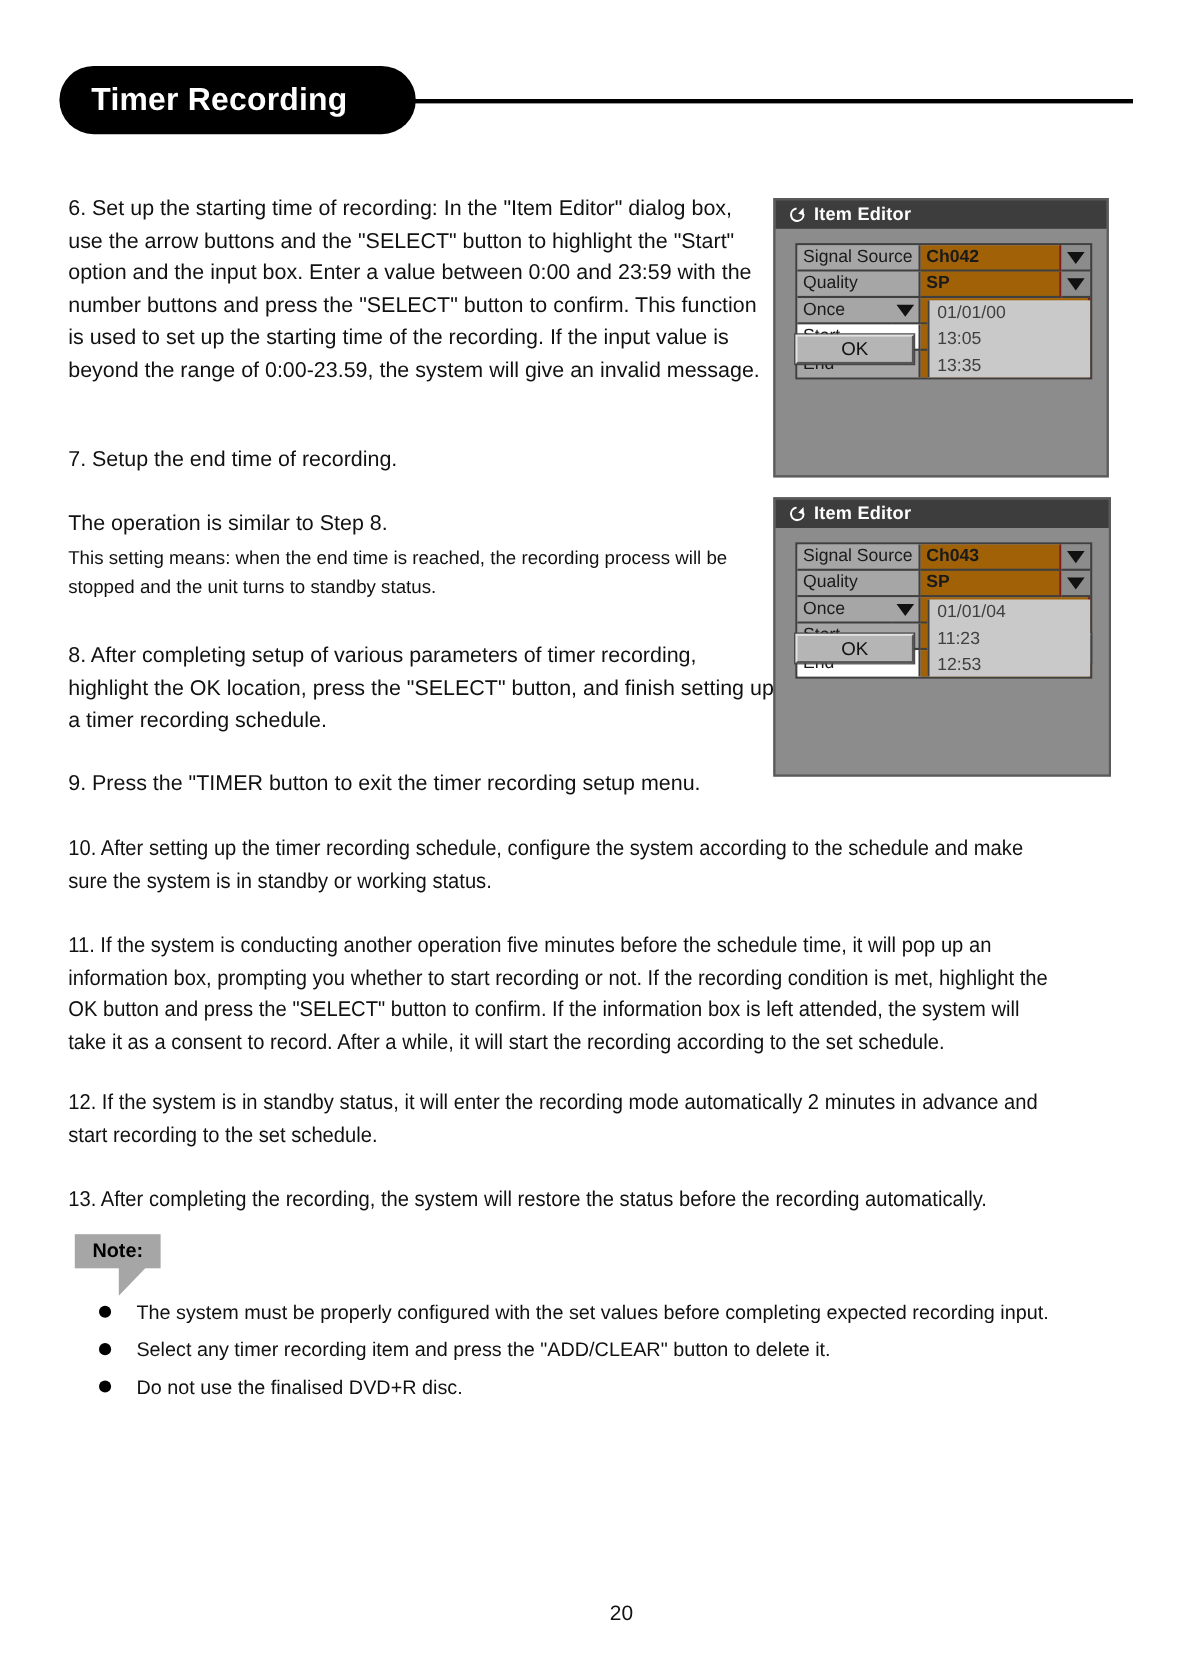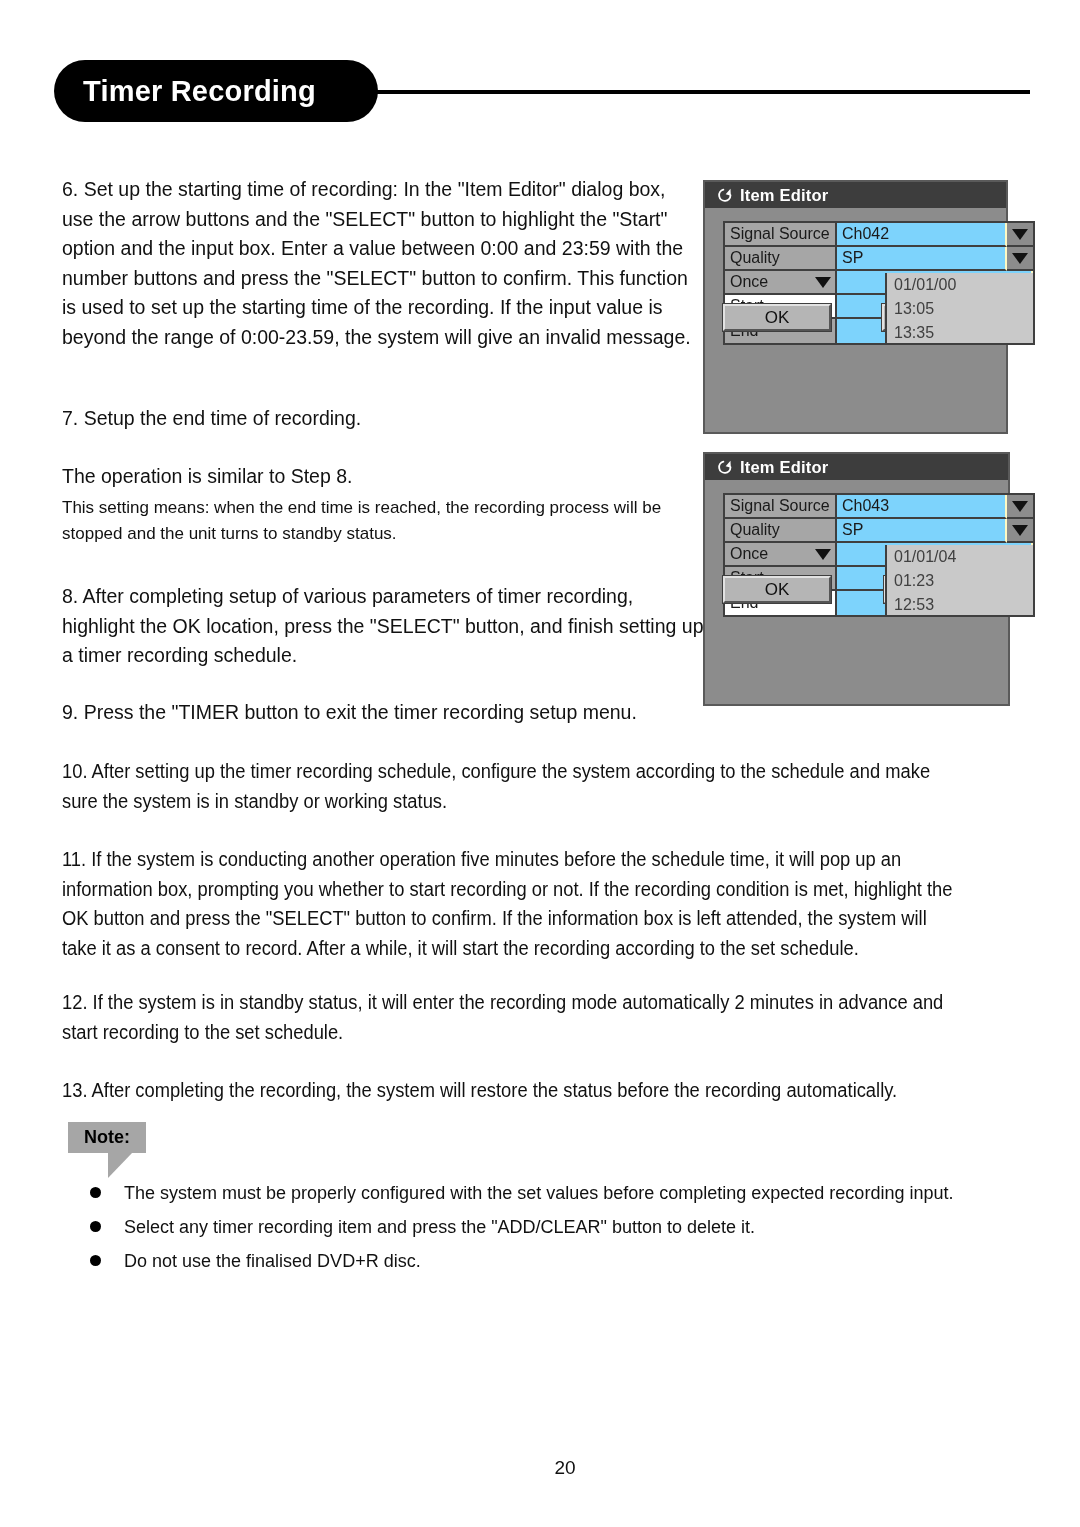--- a/index.html
+++ b/index.html
@@ -168,21 +168,21 @@
     letter-spacing: 0.2px;
   }
 
   .dialog-body {
     position: relative;
     padding: 13px 18px 0 18px;
   }
 
   .field-grid {
     position: relative;
-    width: 312px;
+    width: 270px;
     border: 2px solid #3f3f3f;
     box-sizing: border-box;
     background: #a6a6a6;
   }
   .field-row {
     display: flex;
     height: 24px;
     box-sizing: border-box;
   }
   .cell {
@@ -201,23 +201,24 @@
     border-right: 2px solid #3f3f3f;
     border-bottom: 2px solid #3f3f3f;
   }
   .cell-label.highlight {
     background: #ffffff;
   }
   .cell-label.no-border-bottom { border-bottom: none; }
 
   .cell-value-dark {
     flex: 1;
-    background: #7dd3fc;
+    background: #a16207;
     border-bottom: 2px solid #3f3f3f;
-    border-right: 2px solid #fef9c3;
+    border-right: 2px solid #7f1d1d;
+    font-weight: bold;
   }
   .cell-arrow {
     width: 26px;
     background: #8c8c8c;
     border-bottom: 2px solid #3f3f3f;
     display: flex;
     align-items: center;
     justify-content: center;
     padding-left: 0;
   }
@@ -434,21 +435,21 @@
         <div class="cell cell-value-dark"></div>
       </div>
 
       <div class="field-row">
         <div class="cell cell-label highlight no-border-bottom">End</div>
         <div class="cell cell-value-dark" style="border-bottom:none"></div>
       </div>
 
       <div class="value-panel">
         <div class="pv">01/01/04</div>
-        <div class="pv">01:23</div>
+        <div class="pv">11:23</div>
         <div class="pv">12:53</div>
       </div>
     </div>
 
     <div class="btn-row">
       <div class="dlg-btn">OK</div>
       <div class="dlg-btn">Cancel</div>
     </div>
   </div>
 </div>

